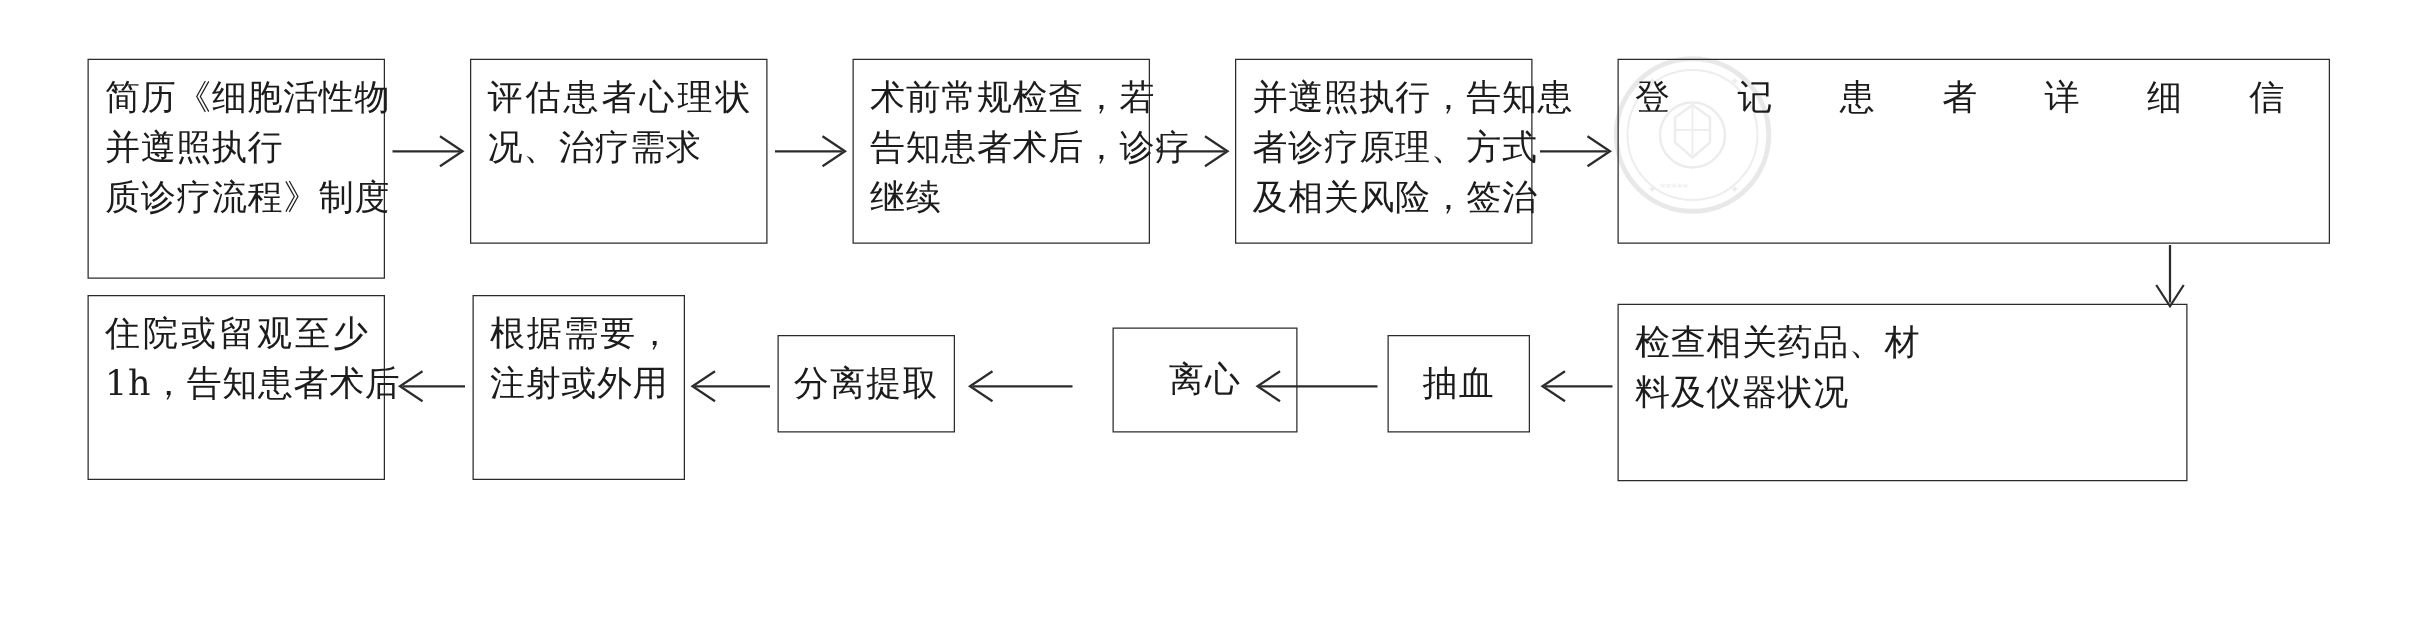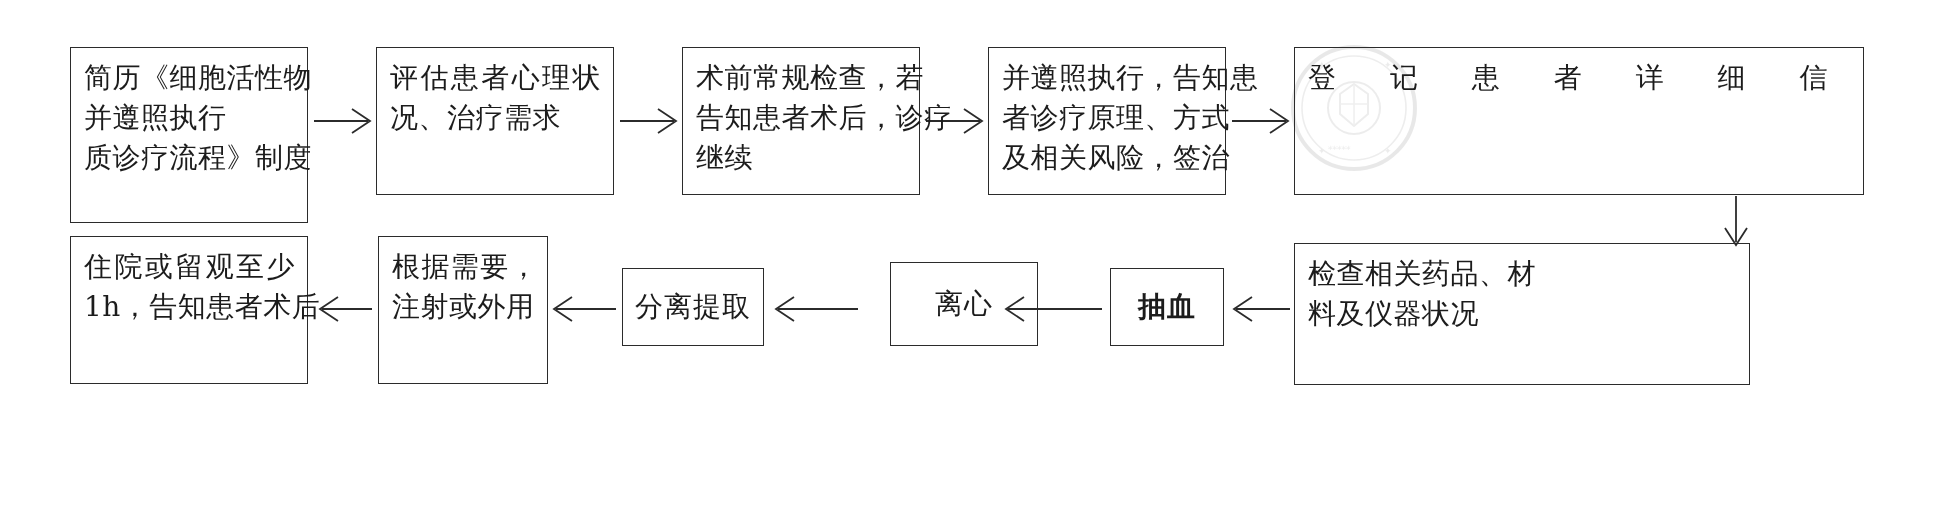--- a/index.html
+++ b/index.html
@@ -170,21 +170,21 @@
     <span class="ln">料及仪器状况</span>
   </div>
 
   <div class="arrow" style="left:1228px; top:294px; width:64px; height:28px;">
     <svg width="64" height="28" viewBox="0 0 64 28">
       <path d="M8 15 L62 15" stroke="#2b2b2b" stroke-width="1.8" fill="none"></path>
       <path d="M24 3 L6 15 L24 27" stroke="#2b2b2b" stroke-width="1.8" fill="none"></path>
     </svg>
   </div>
 
-  <div class="node center" style="left:1110px; top:268px; width:114px; height:78px;font-weight:bold;">
+  <div class="node center" style="left:1110px; top:268px; width:114px; height:78px;">
     <span class="ln">抽血</span>
   </div>
 
   <div class="arrow" style="left:1000px; top:294px; width:104px; height:28px;">
     <svg width="104" height="28" viewBox="0 0 104 28">
       <path d="M8 15 L102 15" stroke="#2b2b2b" stroke-width="1.8" fill="none"></path>
       <path d="M24 3 L6 15 L24 27" stroke="#2b2b2b" stroke-width="1.8" fill="none"></path>
     </svg>
   </div>
 

